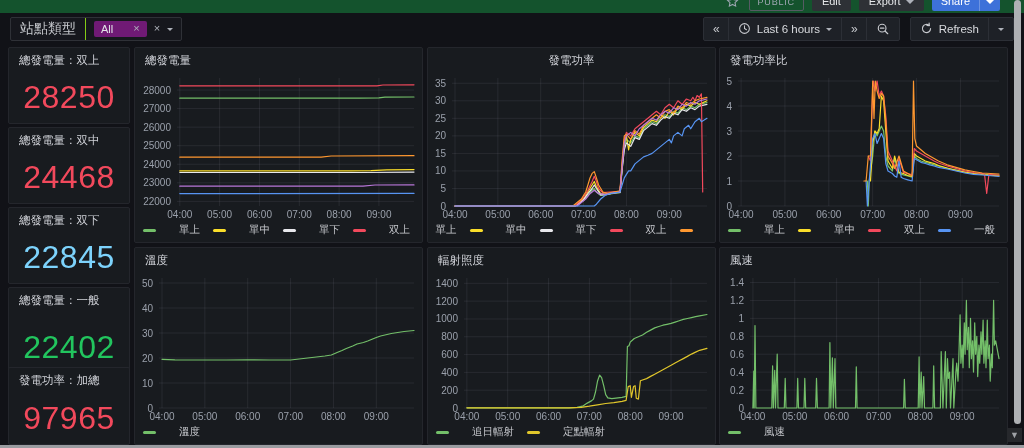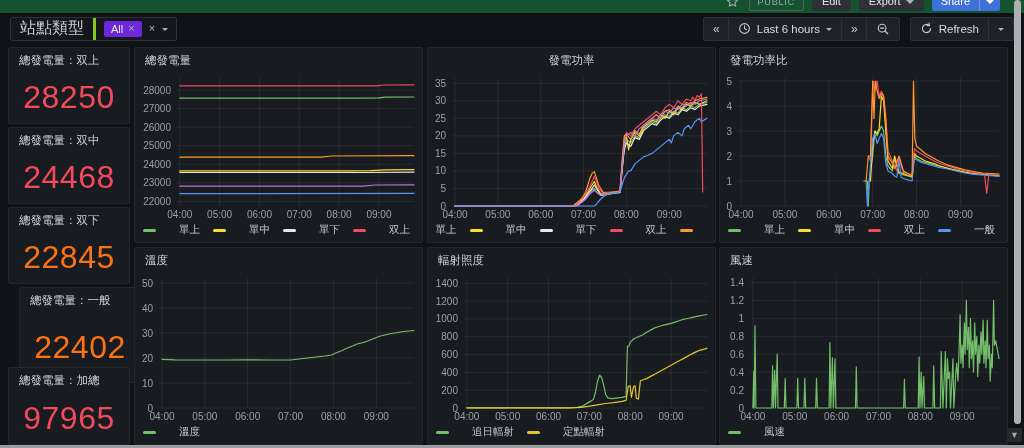--- a/index.html
+++ b/index.html
@@ -22,24 +22,24 @@
   .share-split { height:20px; display:flex; flex:none; border-radius:2px; overflow:hidden; }
   .share-split .seg { display:flex; align-items:center; padding:0 9px; background:#3d71d9;
     color:#fff; font-size:11px; }
   .share-split .seg.arrow { border-left:1px solid rgba(255,255,255,.25); padding:0 6px; }
 
   
   .submenu { position:absolute; left:0; top:13px; width:1024px; height:31px;
     display:flex; align-items:center; justify-content:space-between; padding:0 10px; }
   .filter-group { display:flex; align-items:stretch; height:24px;
     border:1px solid #2f3137; border-radius:2px; background:#16171d; }
-  .filter-label { display:flex; align-items:center; padding:0 9px; font-size:16px;
-    color:#c7c9ce; border-right:3px solid #84cc16; }
+  .filter-label { display:flex; align-items:center; padding:0 9px; font-size:14px;
+    color:#c7c9ce; border-right:1px solid #84cc16; }
   .filter-body { display:flex; align-items:center; gap:7px; padding:0 8px; }
-  .chip { display:flex; align-items:center; gap:5px; background:#6d28d9;
+  .chip { display:flex; align-items:center; gap:20px; background:#701a75;
     border-radius:2px; padding:2px 7px; font-size:11px; color:#e3e5e9; }
   .x-glyph { color:#aeb2ba; font-size:11px; line-height:1; }
   .time-controls { display:flex; align-items:center; gap:10px; }
   .btn-group { display:flex; align-items:center; height:24px; background:#1e2127;
     border:1px solid #2c2f36; border-radius:2px; overflow:hidden; }
   .g-btn { height:100%; display:flex; align-items:center; gap:6px; padding:0 9px;
     font-size:11.5px; color:#d8dade; background:transparent; }
   .g-btn + .g-btn { border-left:1px solid #2c2f36; }
   .chevrons { font-size:12px; color:#c7c9ce; letter-spacing:-1px; }
   .mini-caret { width:0;height:0;border-left:3.5px solid transparent;
@@ -51,21 +51,21 @@
   .panel { position:absolute; background:#181b1f; border:1px solid #24262c;
     border-radius:2px; overflow:hidden; }
   .panel-title { height:24px; display:flex; align-items:center; padding:0 10px;
     font-size:11.5px; color:#d0d2d8; white-space:nowrap; }
   
   .stat-value { height:calc(100% - 24px); display:flex; align-items:center;
     justify-content:center; font-size:32px; font-weight:500; letter-spacing:.5px; }
   #stat0{left:8px;top:3px;width:122px;height:77px;}
   #stat1{left:8px;top:83px;width:122px;height:77px;}
   #stat2{left:8px;top:163px;width:122px;height:77px;}
-  #stat3{left:8px;top:243px;width:122px;height:96px;margin-left:11px;}
+  #stat3{left:8px;top:243px;width:122px;height:96px;}
   #stat4{left:8px;top:323px;width:122px;height:78px;}
   
   #chart0{left:134px;top:3px;width:289px;height:196px;justify-content:center;}
   #chart1{left:427px;top:3px;width:289px;height:196px;align-items:center;}
   #chart2{left:719px;top:3px;width:289px;height:196px;}
   #chart3{left:134px;top:203px;width:289px;height:198px;}
   #chart4{left:427px;top:203px;width:289px;height:198px;}
   #chart5{left:719px;top:203px;width:289px;height:198px;}
   .chart-panel { display:flex; flex-direction:column; }
   .chart-panel svg { flex:1 1 auto; width:100%; }
@@ -164,28 +164,28 @@
   <div class="panel" id="stat0">
     <div class="panel-title">總發電量：双上</div>
     <div class="stat-value" style="color: rgb(242, 73, 92);">28250</div>
   </div>
   <div class="panel" id="stat1">
     <div class="panel-title">總發電量：双中</div>
     <div class="stat-value" style="color: rgb(242, 73, 92);">24468</div>
   </div>
   <div class="panel" id="stat2">
     <div class="panel-title">總發電量：双下</div>
-    <div class="stat-value" style="color: #f97316;">22845</div>
+    <div class="stat-value" style="color: #7dd3fc;">22845</div>
   </div>
   <div class="panel" id="stat3">
     <div class="panel-title">總發電量：一般</div>
-    <div class="stat-value" style="color: #f97316;">22402</div>
+    <div class="stat-value" style="color: #22c55e;">22402</div>
   </div>
   <div class="panel" id="stat4">
-    <div class="panel-title">總發電量：加總</div>
+    <div class="panel-title">發電功率：加總</div>
     <div class="stat-value" style="color: rgb(242, 73, 92);">97965</div>
   </div>
 
   <div class="panel chart-panel" id="chart0">
     <div class="panel-title">總發電量</div>
     <svg viewBox="0 0 287 150">
         <line x1="42" x2="279" y1="129.3623188405797" y2="129.3623188405797" stroke="rgba(204,204,220,0.09)" stroke-width="1"></line>
         <text x="36" y="132.8623188405797" text-anchor="end" fill="#9aa0ab" font-size="10">22000</text>
         <line x1="42" x2="279" y1="110.81159420289855" y2="110.81159420289855" stroke="rgba(204,204,220,0.09)" stroke-width="1"></line>
         <text x="36" y="114.31159420289855" text-anchor="end" fill="#9aa0ab" font-size="10">23000</text>

